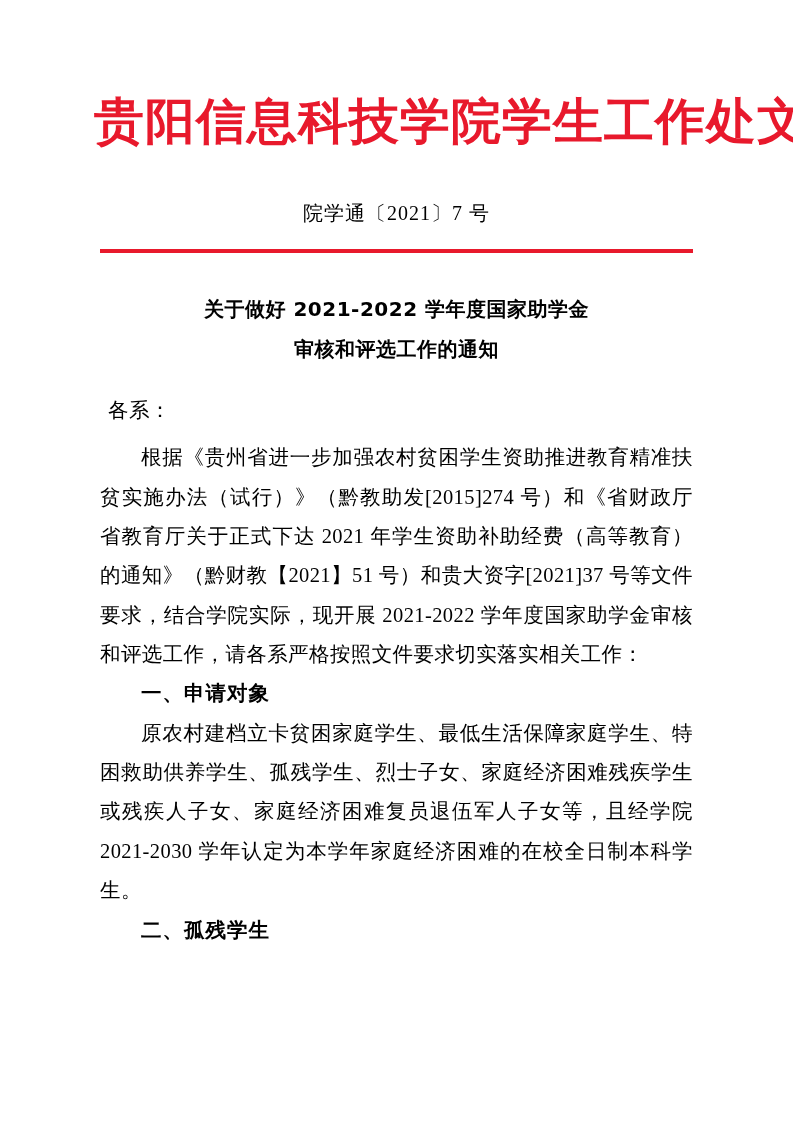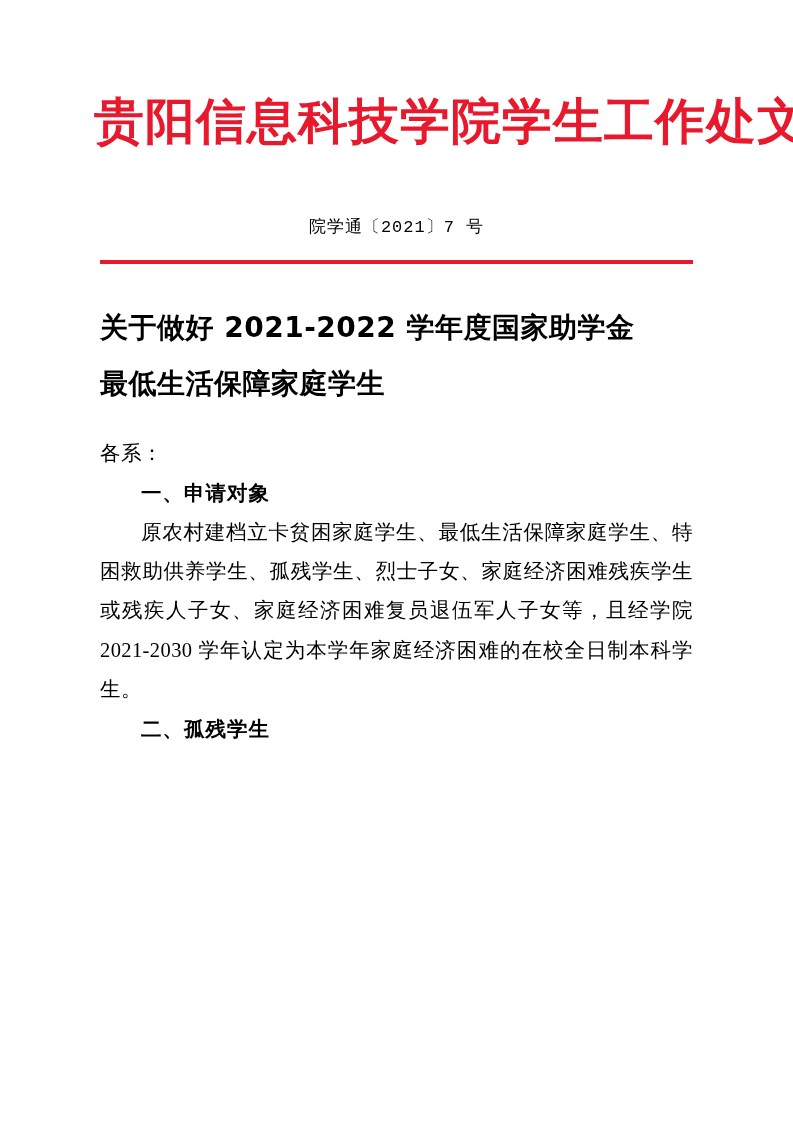--- a/index.html
+++ b/index.html
@@ -34,87 +34,89 @@
     font-weight: bold;
     font-size: 49px;
     letter-spacing: 1px;
     line-height: 1.12;
     white-space: nowrap;
     transform: scaleX(1.02);
   }
 
   .doc-number {
     text-align: center;
-    font-size: 17px;
+    font-size: 20px;
     letter-spacing: 1px;
-    margin-top: 65px;
-    font-family: Liberation Mono, monospace;
+    margin-top: 50px;
+    font-family: Liberation Serif, serif;
   }
 
   .red-rule {
     height: 4px;
     background: #e8192c;
     margin-top: 22px;
   }
 
   
   .doc-title {
+    text-align: center;
     font-family: "DejaVu Sans", "Liberation Sans", sans-serif;
     font-weight: bold;
-    font-size: 28px;
+    font-size: 20px;
     line-height: 2.0;
     margin-top: 36px;
     letter-spacing: 0.5px;
   }
   .doc-title .line2 {
     display: block;
   }
 
   
   .body-text {
     margin-top: 22px;
     font-size: 20.5px;
     line-height: 1.92;
     text-align: justify;
     text-justify: inter-ideograph;
     letter-spacing: 0.4px;
   }
   .salutation {
-    margin: 0;
+    margin: 8px;
   }
   .para {
     margin: 0;
     text-indent: 2em;
   }
   .heading-item {
     margin: 0;
     text-indent: 2em;
-    font-family: Liberation Sans, sans-serif;
+    font-family: Liberation Serif, serif;
     font-weight: bold;
     letter-spacing: 1px;
   }
 </style>
 </head>
 <body>
 
 <div class="page">
 
   <div class="masthead">
     <div class="masthead-title">贵阳信息科技学院学生工作处文件</div>
   </div>
 
   <div class="doc-number">院学通〔2021〕7 号</div>
 
   <div class="red-rule"></div>
 
   <div class="doc-title">
     <span class="line1">关于做好 2021-2022 学年度国家助学金</span>
-    <span class="line2">最低生活保障家庭学生</span>
+    <span class="line2">审核和评选工作的通知</span>
   </div>
 
   <div class="body-text">
     <p class="salutation">各系：</p>
+    <p class="para">根据《贵州省进一步加强农村贫困学生资助推进教育精准扶贫实施办法（试行）》（黔教助发[2015]274 号）和《省财政厅 省教育厅关于正式下达 2021 年学生资助补助经费（高等教育）的通知》（黔财教【2021】51 号）和贵大资字[2021]37 号等文件要求，结合学院实际，现开展 2021-2022 学年度国家助学金审核和评选工作，请各系严格按照文件要求切实落实相关工作：</p>
     <p class="heading-item">一、申请对象</p>
     <p class="para">原农村建档立卡贫困家庭学生、最低生活保障家庭学生、特困救助供养学生、孤残学生、烈士子女、家庭经济困难残疾学生或残疾人子女、家庭经济困难复员退伍军人子女等，且经学院 2021-2030 学年认定为本学年家庭经济困难的在校全日制本科学生。</p>
     <p class="heading-item">二、孤残学生</p>
   </div>
 
 </div>
 
 </body></html>

